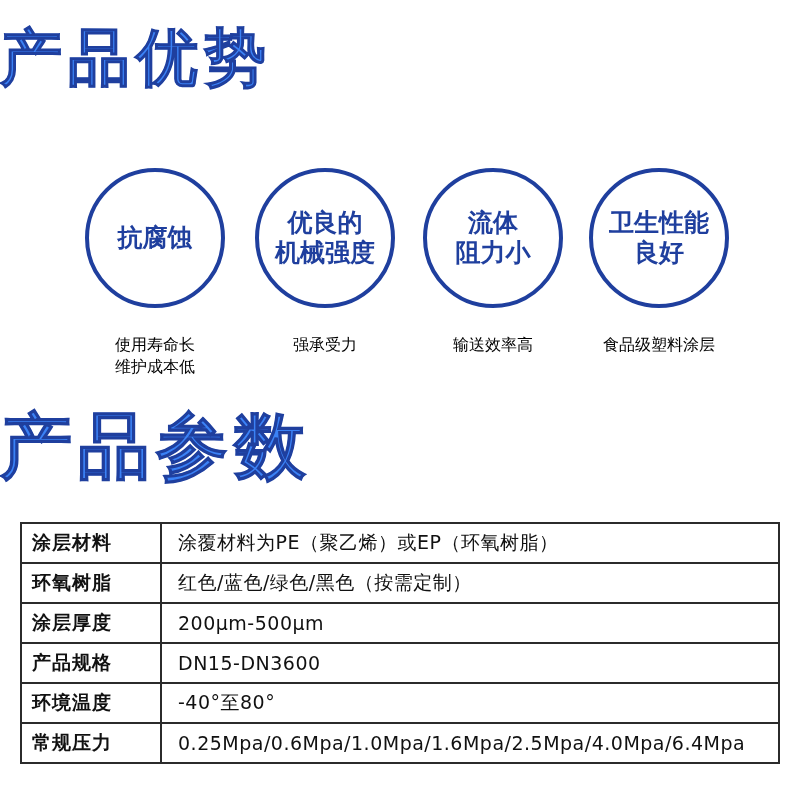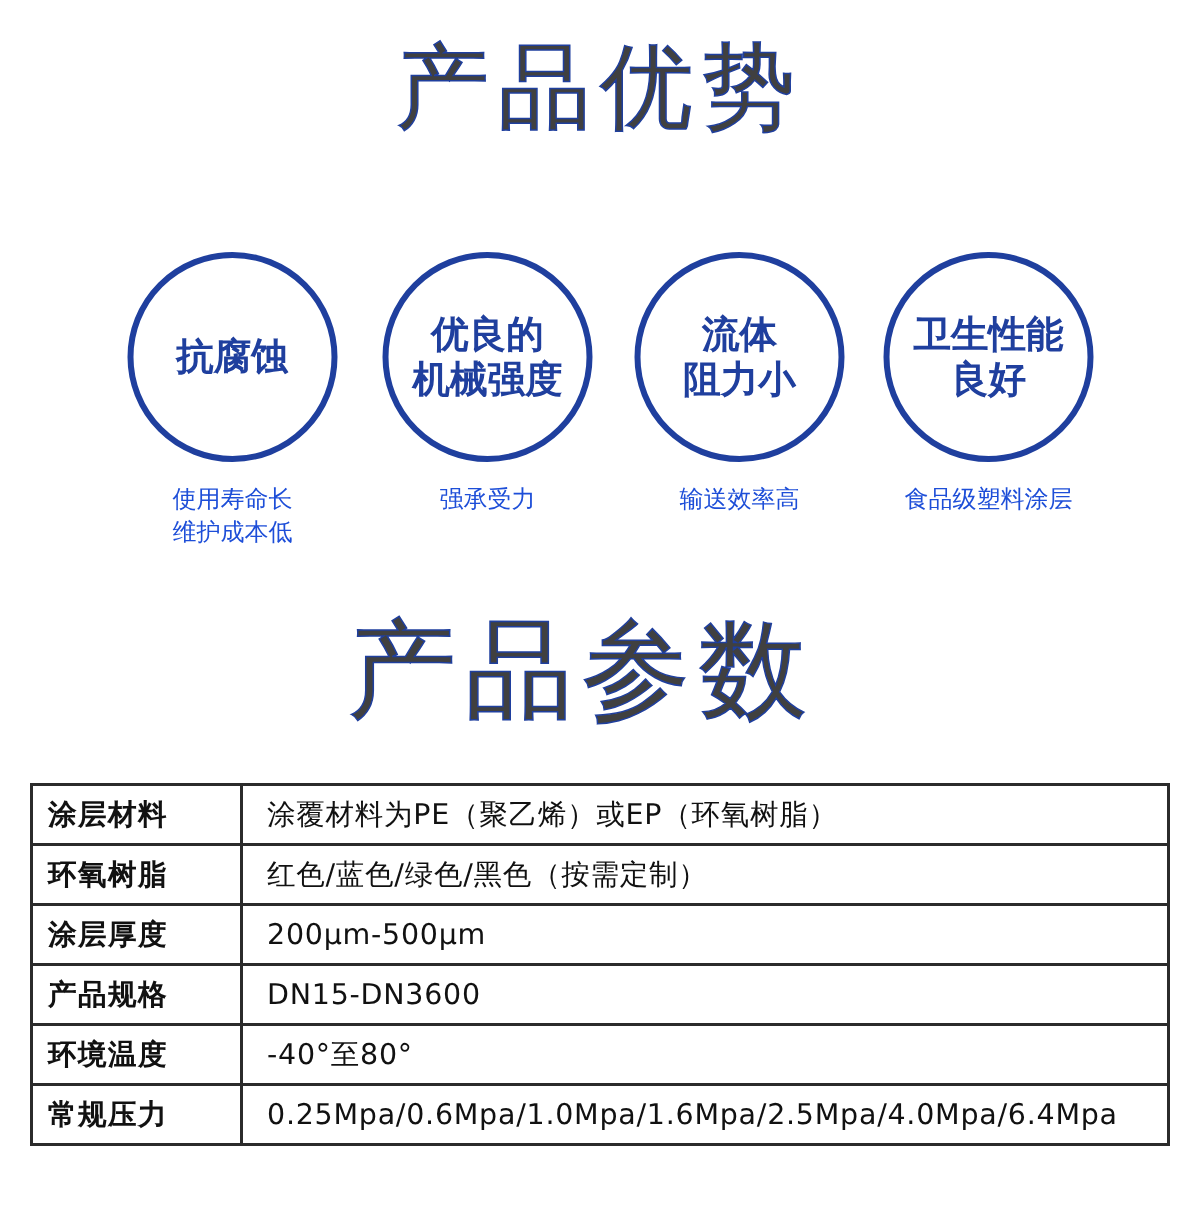--- a/index.html
+++ b/index.html
@@ -16,24 +16,23 @@
   }
 
   .page {
     position: relative;
     width: 800px;
     height: 808px;
   }
 
   
   .section-title {
-    text-align: center;
-    font-family: "DejaVu Sans", "Liberation Sans", sans-serif;
-    font-weight: normal;
-    color: #404040;
+    font-family: "DejaVu Sans", "Liberation Sans", sans-serif;
+    font-weight: bold;
+    color: #3b82f6;
     letter-spacing: 6px;
   }
   #advantages-title {
     position: absolute;
     top: 22px;
     left: 0;
     width: 800px;
     font-size: 62px;
     line-height: 72px;
     -webkit-text-stroke: 1px #1f3f9e;
@@ -74,24 +73,24 @@
   }
   .adv-item .circle-text {
     font-weight: bold;
     font-size: 25px;
     line-height: 30px;
     color: #1f3f9e;
     font-family: "DejaVu Sans", "Liberation Sans", sans-serif;
     white-space: pre-line;
   }
   .adv-item .caption {
-    margin-top: 14px;
+    margin-top: 26px;
     font-size: 16px;
     line-height: 22px;
-    color: #1d4ed8;
+    color: #000000;
     white-space: pre-line;
     font-family: "DejaVu Sans", "Liberation Sans", sans-serif;
   }
 
   #adv-0 { left: 20px;  top: 0; }
   #adv-1 { left: 190px; top: 0; }
   #adv-2 { left: 358px; top: 0; }
   #adv-3 { left: 524px; top: 0; }
 
   

